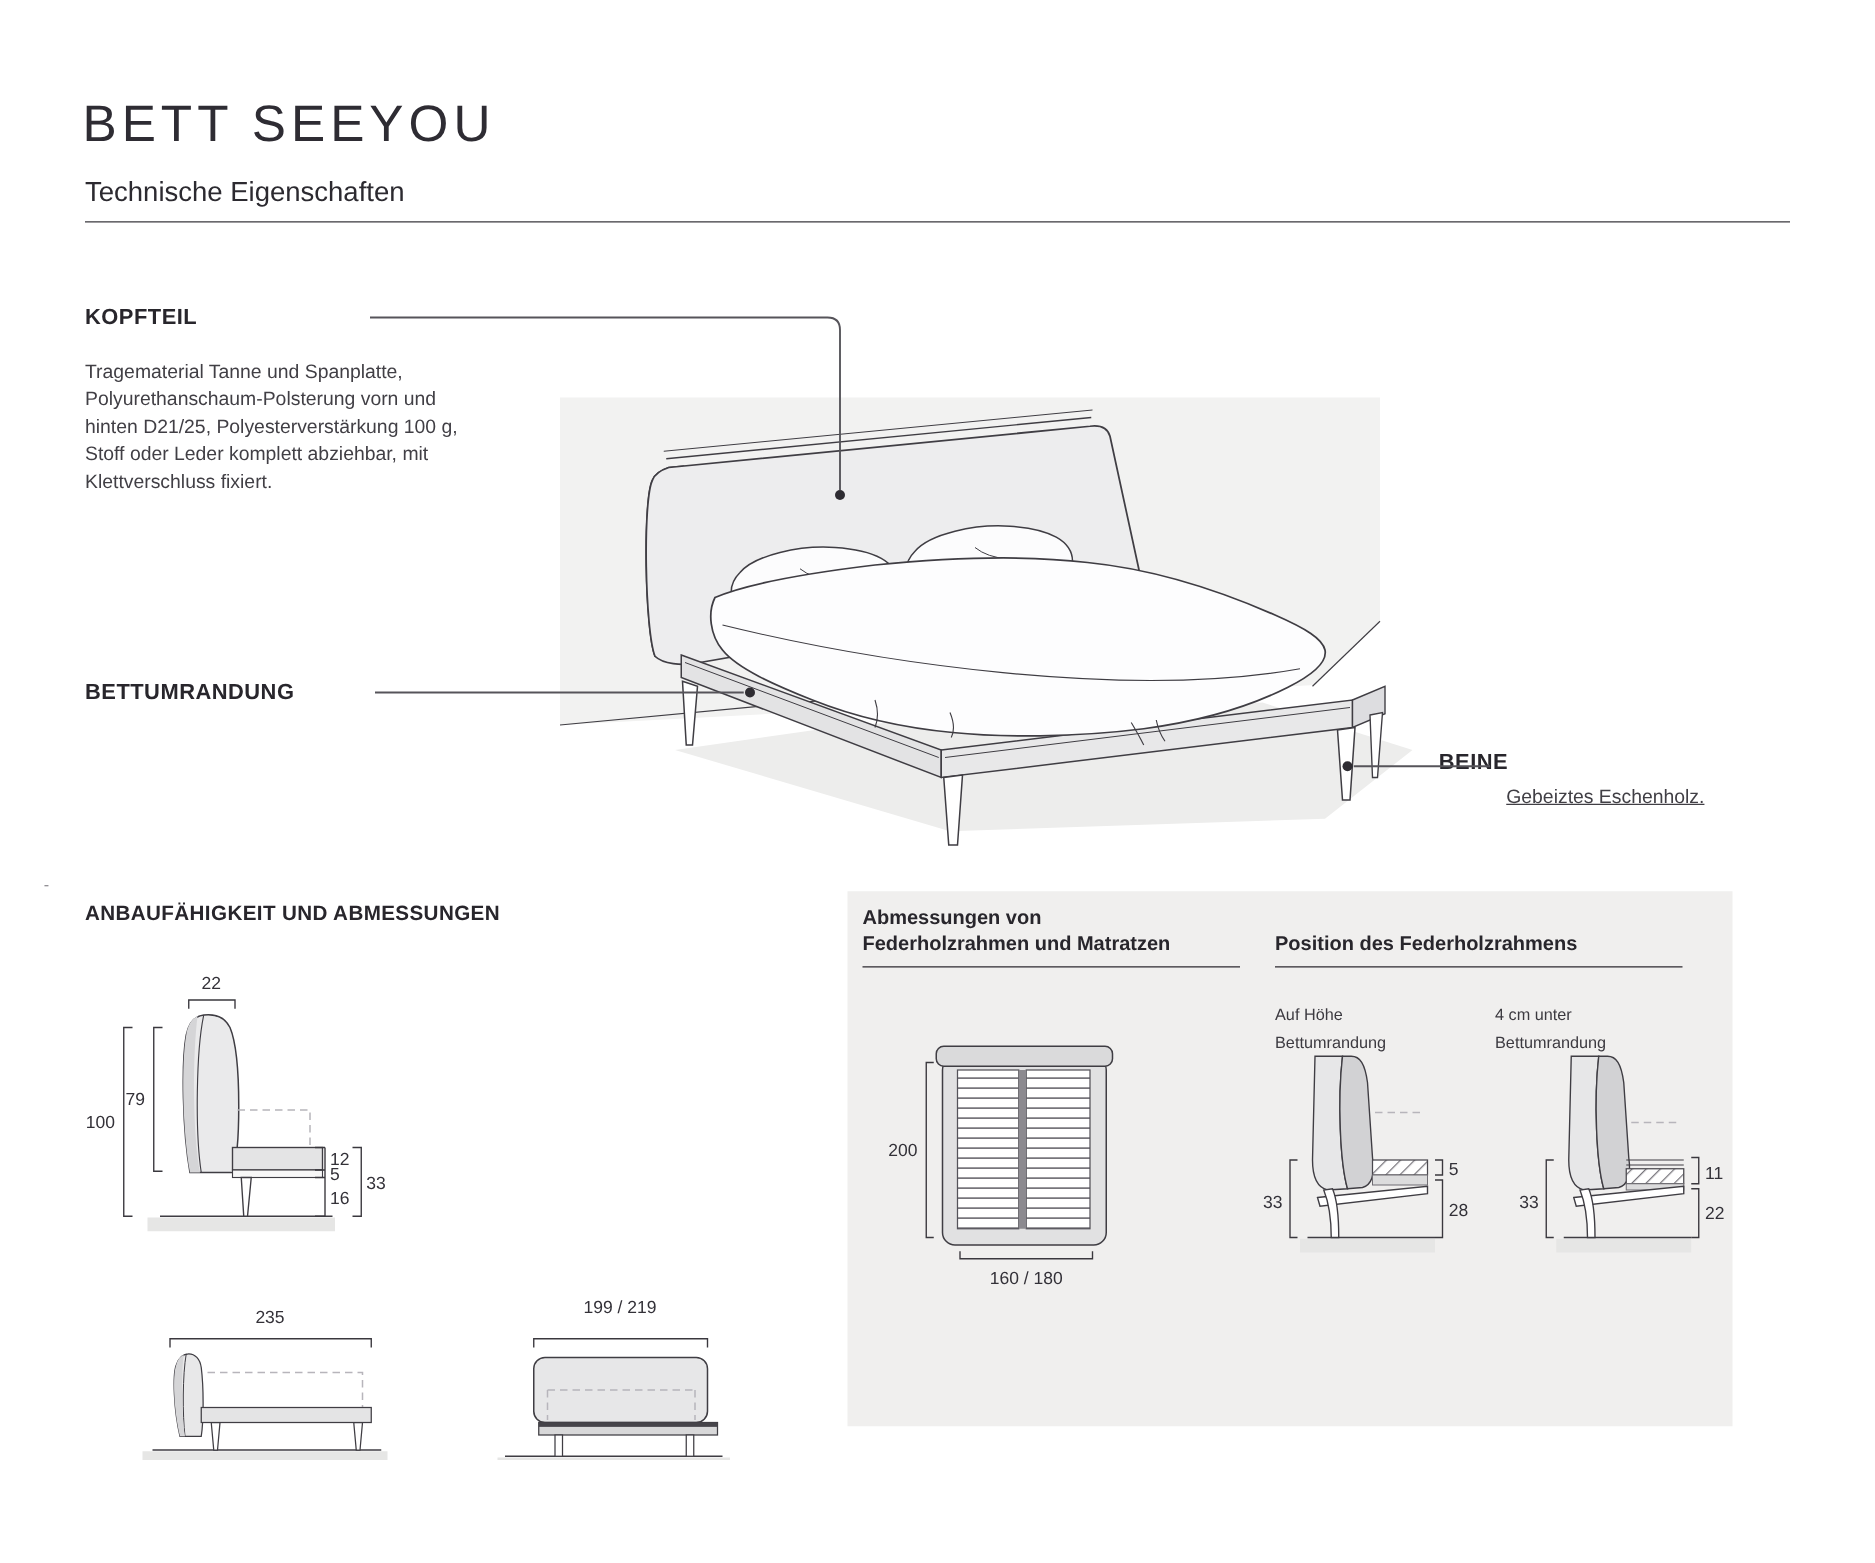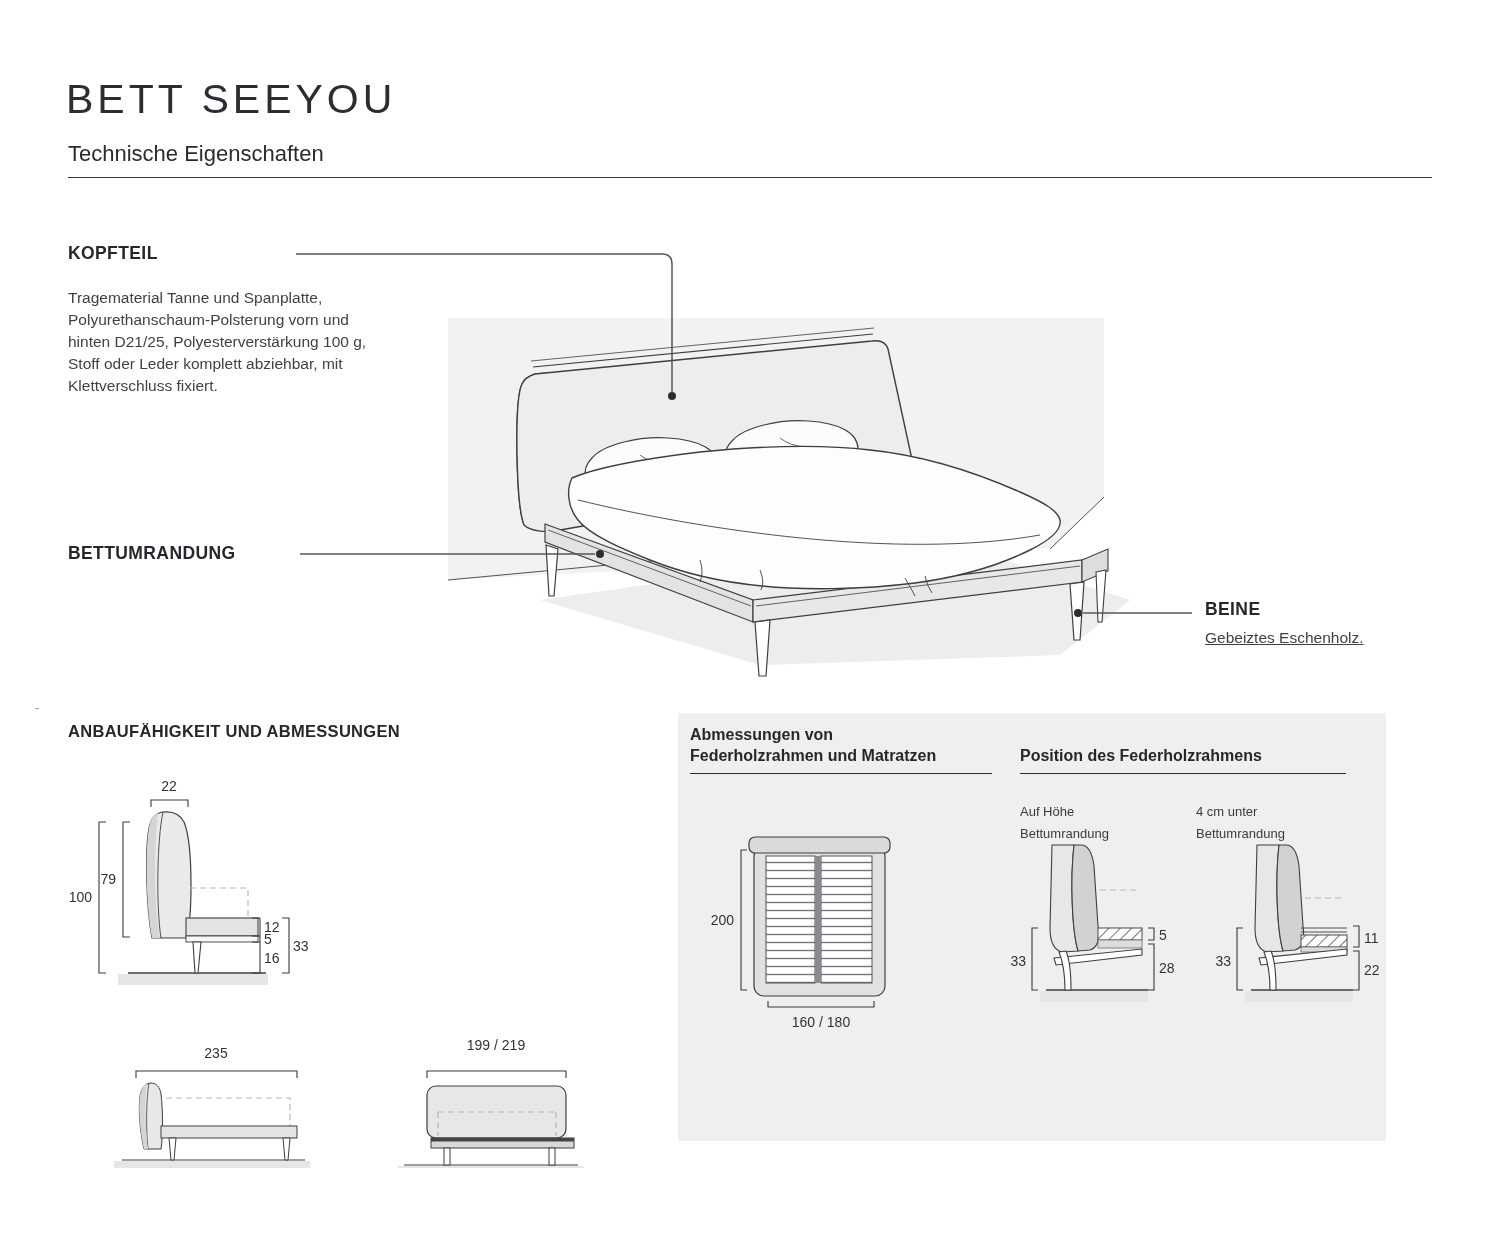--- a/index.html
+++ b/index.html
@@ -14,21 +14,21 @@
   }
   .page-subtitle{left:68px;top:141px;font-size:22px;color:#2c2a30;}
   .rule{left:68px;top:177px;width:1364px;height:0;border-top:1.6px solid #3a383e;}
   .stray-mark{left:35px;top:700px;font-size:13px;color:#8f8d92;}
   .callout-heading{font-size:17.5px;font-weight:bold;color:#28262c;letter-spacing:.4px;white-space:nowrap;}
   .callout-body{font-size:15.5px;line-height:22px;color:#413f45;white-space:pre-line;}
   .k-head{left:68px;top:243px;}
   .k-body{left:68px;top:268px;width:300px;margin-top:19px;}
   .b-head{left:68px;top:543px;}
   .b-body{left:68px;top:568px;width:282px;}
-  .l-head{left:1205px;top:599px;}
+  .l-head{left:1151px;top:599px;}
   .l-body{left:1205px;top:627px;width:260px;text-decoration:underline;}
   .section-heading{
     left:68px;top:722px;font-size:16.5px;font-weight:bold;color:#28262c;letter-spacing:.3px;
   }
   .panel{
     left:678px;top:713px;width:708px;height:428px;background:#f0efee;
   }
   .panel-heading{
     position:absolute;font-size:16px;font-weight:bold;color:#28262c;line-height:21px;
     border-bottom:1.6px solid #2c2a30;padding-bottom:7px;

